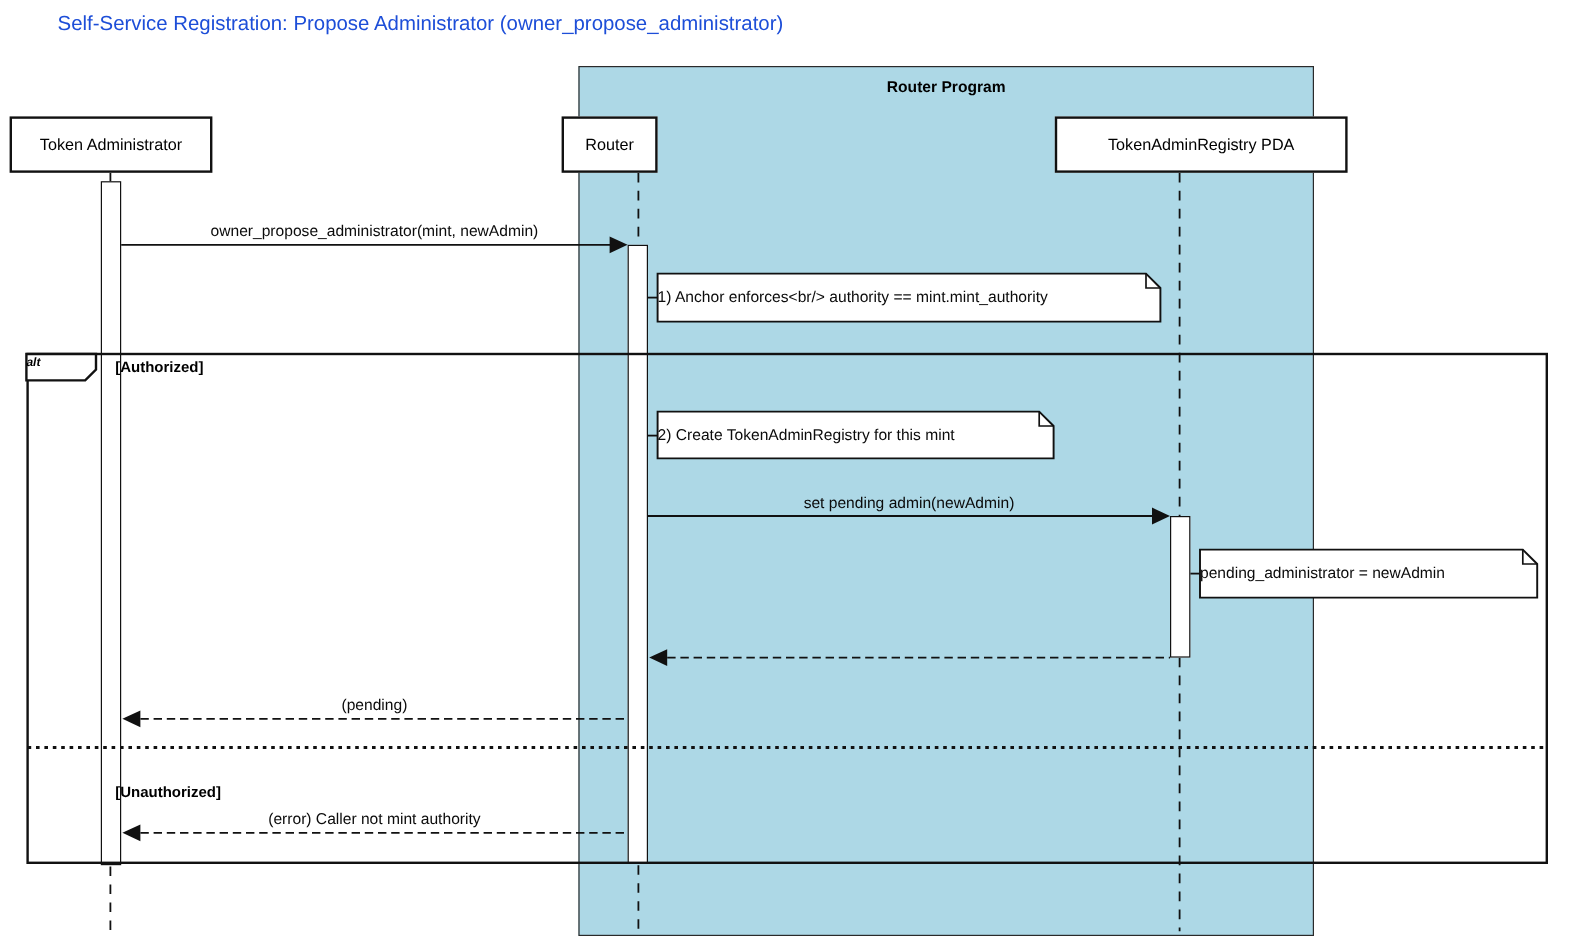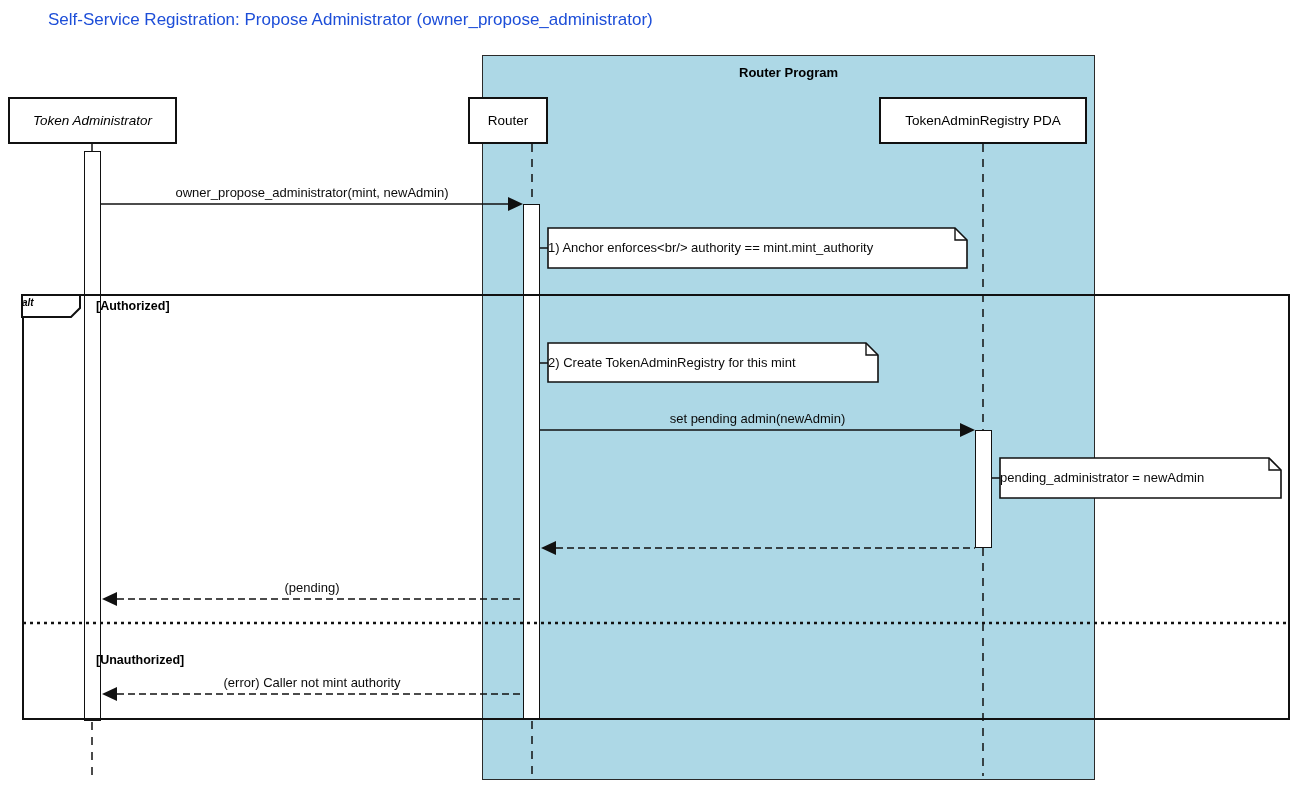--- a/index.html
+++ b/index.html
@@ -71,27 +71,27 @@
     <g stroke="#111" stroke-width="1.5" fill="none">
       <path d="M92 144 V153"></path>
       <path d="M92 722 V776" stroke-dasharray="8,7"></path>
       <path d="M532 144 V203" stroke-dasharray="8,7"></path>
       <path d="M532 721 V776" stroke-dasharray="8,7"></path>
       <path d="M983 144 V430" stroke-dasharray="8,7"></path>
       <path d="M983 548 V776" stroke-dasharray="8,7"></path>
     </g>
   </svg>
 
-  <div class="abs participant" style="left:8px; top:97px; width:169px; height:47px;font-style:italic;">
+  <div class="abs participant" style="left:8px; top:97px; width:169px; height:47px;">
     <span>Token Administrator</span>
   </div>
   <div class="abs participant" style="left:468px; top:97px; width:80px; height:47px;">
     <span>Router</span>
   </div>
-  <div class="abs participant" style="left:879px; top:97px; width:208px; height:47px;">
+  <div class="abs participant" style="left:879px; top:97px; width:244px; height:47px;">
     <span>TokenAdminRegistry PDA</span>
   </div>
 
   <div class="abs activation" style="left:84px; top:151px; width:17px; height:570px;"></div>
   <div class="abs activation" style="left:523px; top:204px; width:17px; height:516px;"></div>
   <div class="abs activation" style="left:975px; top:430px; width:17px; height:118px;"></div>
 
   <div class="abs alt-frame"></div>
 
   <svg class="layer" width="1315" height="790" style="z-index:4">

